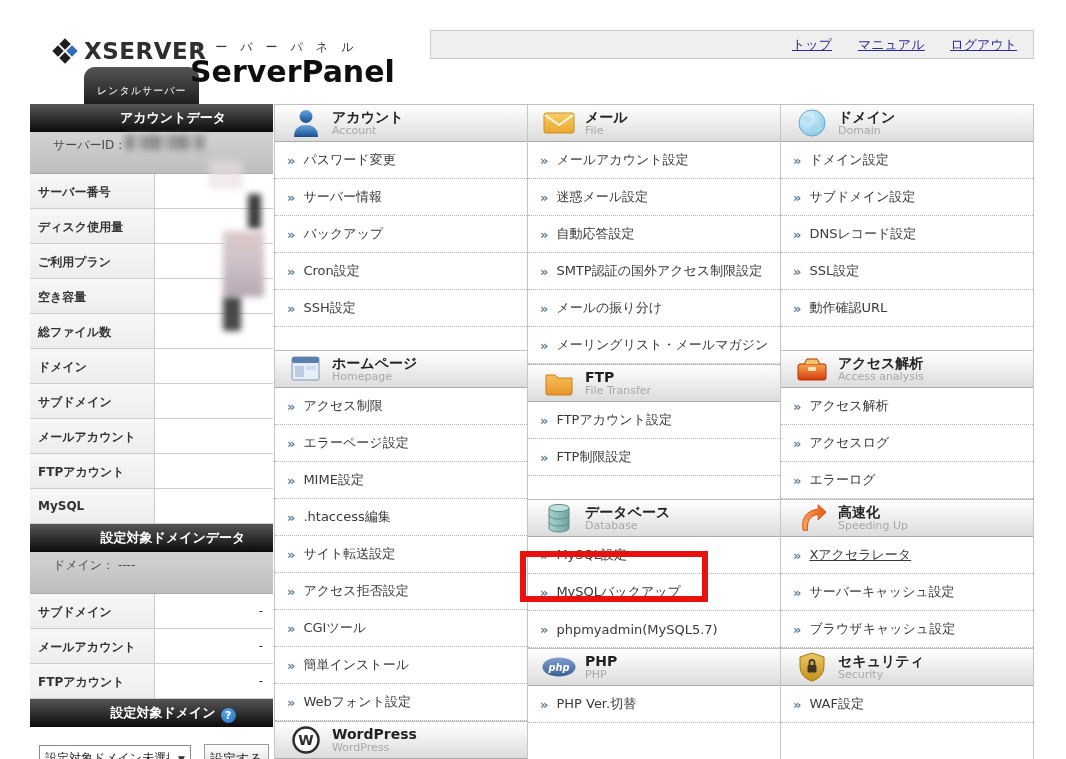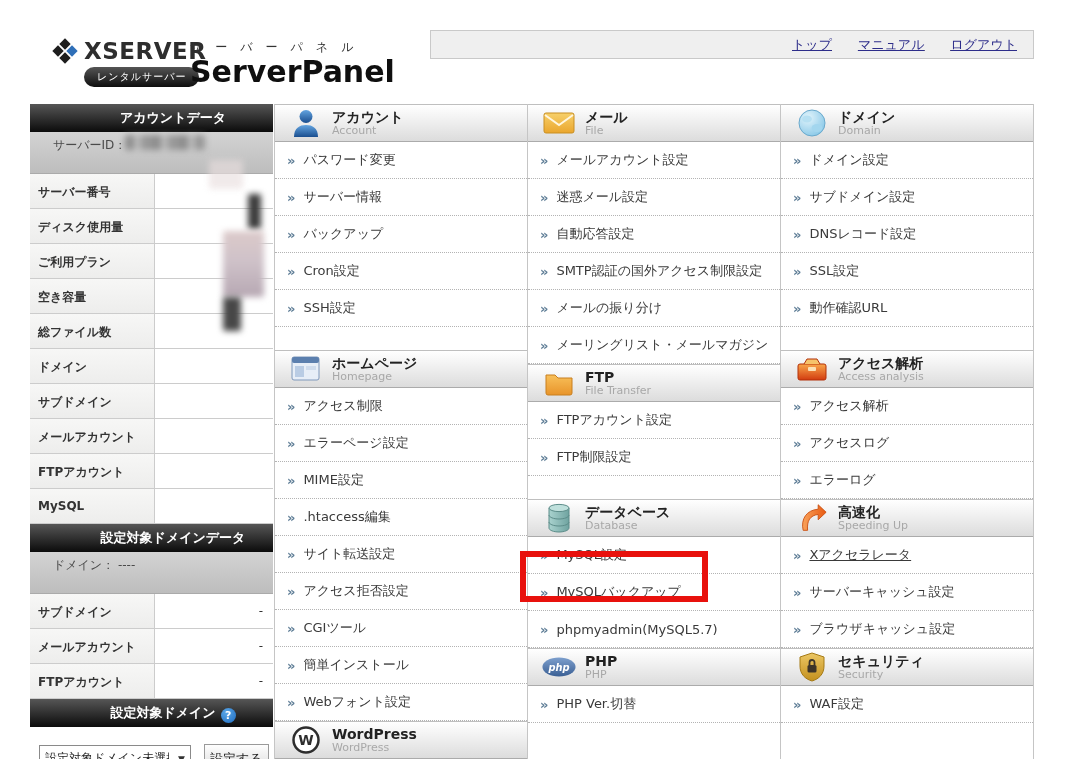--- a/index.html
+++ b/index.html
@@ -13,21 +13,21 @@
     align-items:center; gap:26px; padding-right:16px; font-size:13px;text-decoration:underline; }
   .topnav .lnk { color:#2d2d8a; text-decoration:underline; cursor:pointer; }
   .logo { position:absolute; left:24px; top:8px; }
   .brandrow { display:flex; align-items:center; }
   .diamonds { position:relative; width:24px; height:24px; flex:none; }
   .dm { position:absolute; width:8px; height:8px; background:#1e1e1e; transform:rotate(45deg); }
   .dm.t { left:7px; top:1px; } .dm.l { left:0; top:8px; } .dm.b { left:7px; top:15px; }
   .dm.r { left:14px; top:8px; background:#2f6fb8; }
   .brand { font-size:23px; font-weight:bold; color:#2e2e2e; letter-spacing:.5px; margin-left:6px; }
   .badge { display:inline-block; margin:3px 0 16px 30px; background:linear-gradient(#555,#0e0e0e);
-    color:#fff; font-size:10px; padding:3px 13px; border-radius:11px; letter-spacing:1px; }
+    color:#fff; font-size:10px; padding:17px 13px; border-radius:11px; letter-spacing:1px; }
   .paneltitle { position:absolute; left:160px; top:9px; }
   .kana { font-size:12px; color:#333; letter-spacing:13px; white-space:nowrap; }
   .ptitle { font-size:30px; font-weight:bold; color:#0f0f0f; line-height:1.05; }
 
   
   .sidebar { position:absolute; left:0; top:74px; width:243px; }
   .sb-black { height:28px; background:linear-gradient(#565656,#0b0b0b); color:#fff;
     font-size:13px; font-weight:bold; text-align:center; line-height:28px;padding-left:43px; }
   .sb-gray { height:42px; background:linear-gradient(#d3d3d3,#bdbdbd); color:#4a4a4a;
     font-size:12px; line-height:26px; padding-left:23px; border-bottom:1px solid #aaa; white-space:nowrap; }

